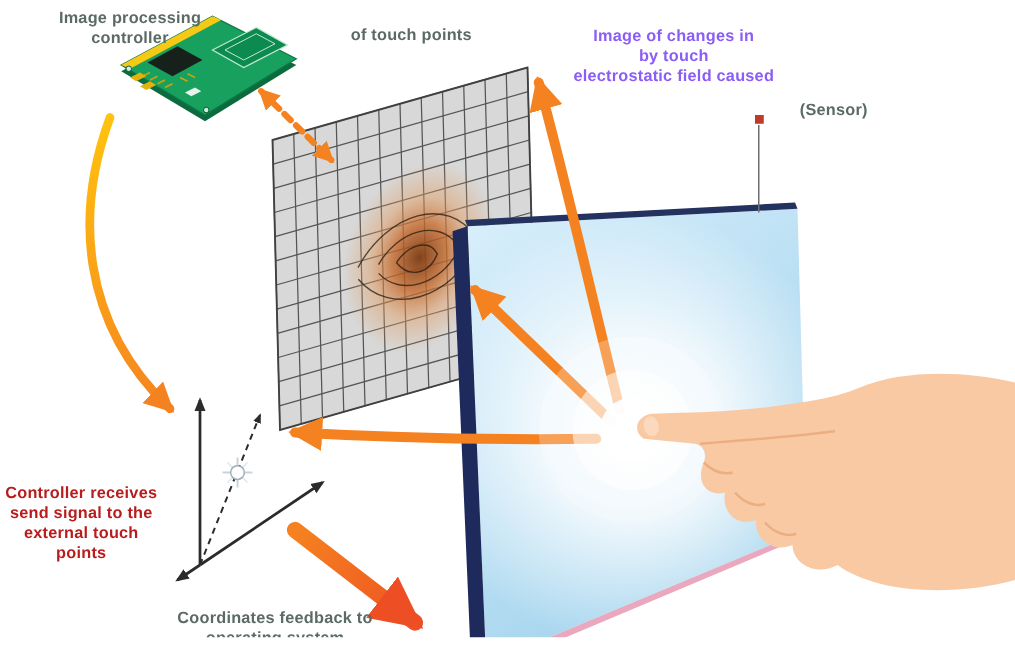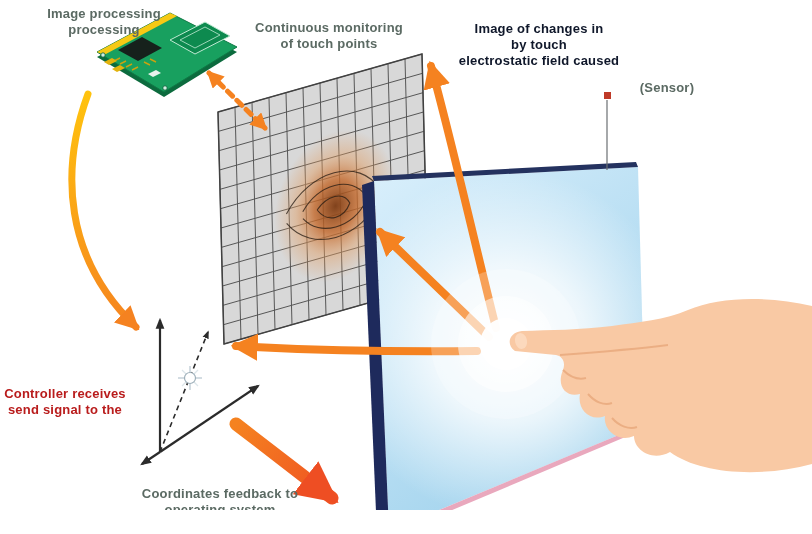--- a/index.html
+++ b/index.html
@@ -182,41 +182,41 @@
     </g>
 
     <g>
       <rect x="604" y="92" width="7" height="7" fill="#bf3a28"></rect>
       <line x1="607" y1="100" x2="607" y2="170" stroke="#6b6f72" stroke-width="1.2"></line>
     </g>
   </svg>
 
   <div class="lbl" style="left: 18px; top: 6px; width: 172px; color: rgb(91, 106, 99);">
     <span>Image processing</span>
-    <span>processing</span>
+    <span>controller</span>
   </div>
 
   <div class="lbl" style="left: 240px; top: 20px; width: 178px; color: rgb(91, 106, 99);">
-    <span>Continuous monitoring</span>
     <span>of touch points</span>
   </div>
 
-  <div class="lbl" style="left: 448px; top: 21px; width: 182px; color: #0f172a;">
+  <div class="lbl" style="left: 448px; top: 21px; width: 182px; color: #8b5cf6;">
     <span>Image of changes in</span>
     <span>by touch</span>
     <span>electrostatic field caused</span>
   </div>
 
   <div class="lbl" style="left: 608px; top: 80px; width: 118px; color: rgb(91, 106, 99);">
     <span>(Sensor)</span>
   </div>
 
   <div class="lbl" style="left: 0px; top: 386px; width: 130px; color: #b91c1c;">
     <span>Controller receives</span>
     <span>send signal to the</span>
+    <span>external touch points</span>
   </div>
 
   <div class="lbl" style="left: 122px; top: 486px; width: 196px; color: rgb(91, 106, 99);">
     <span>Coordinates feedback to</span>
     <span>operating system</span>
   </div>
 
 </div>
 
 </body></html>

